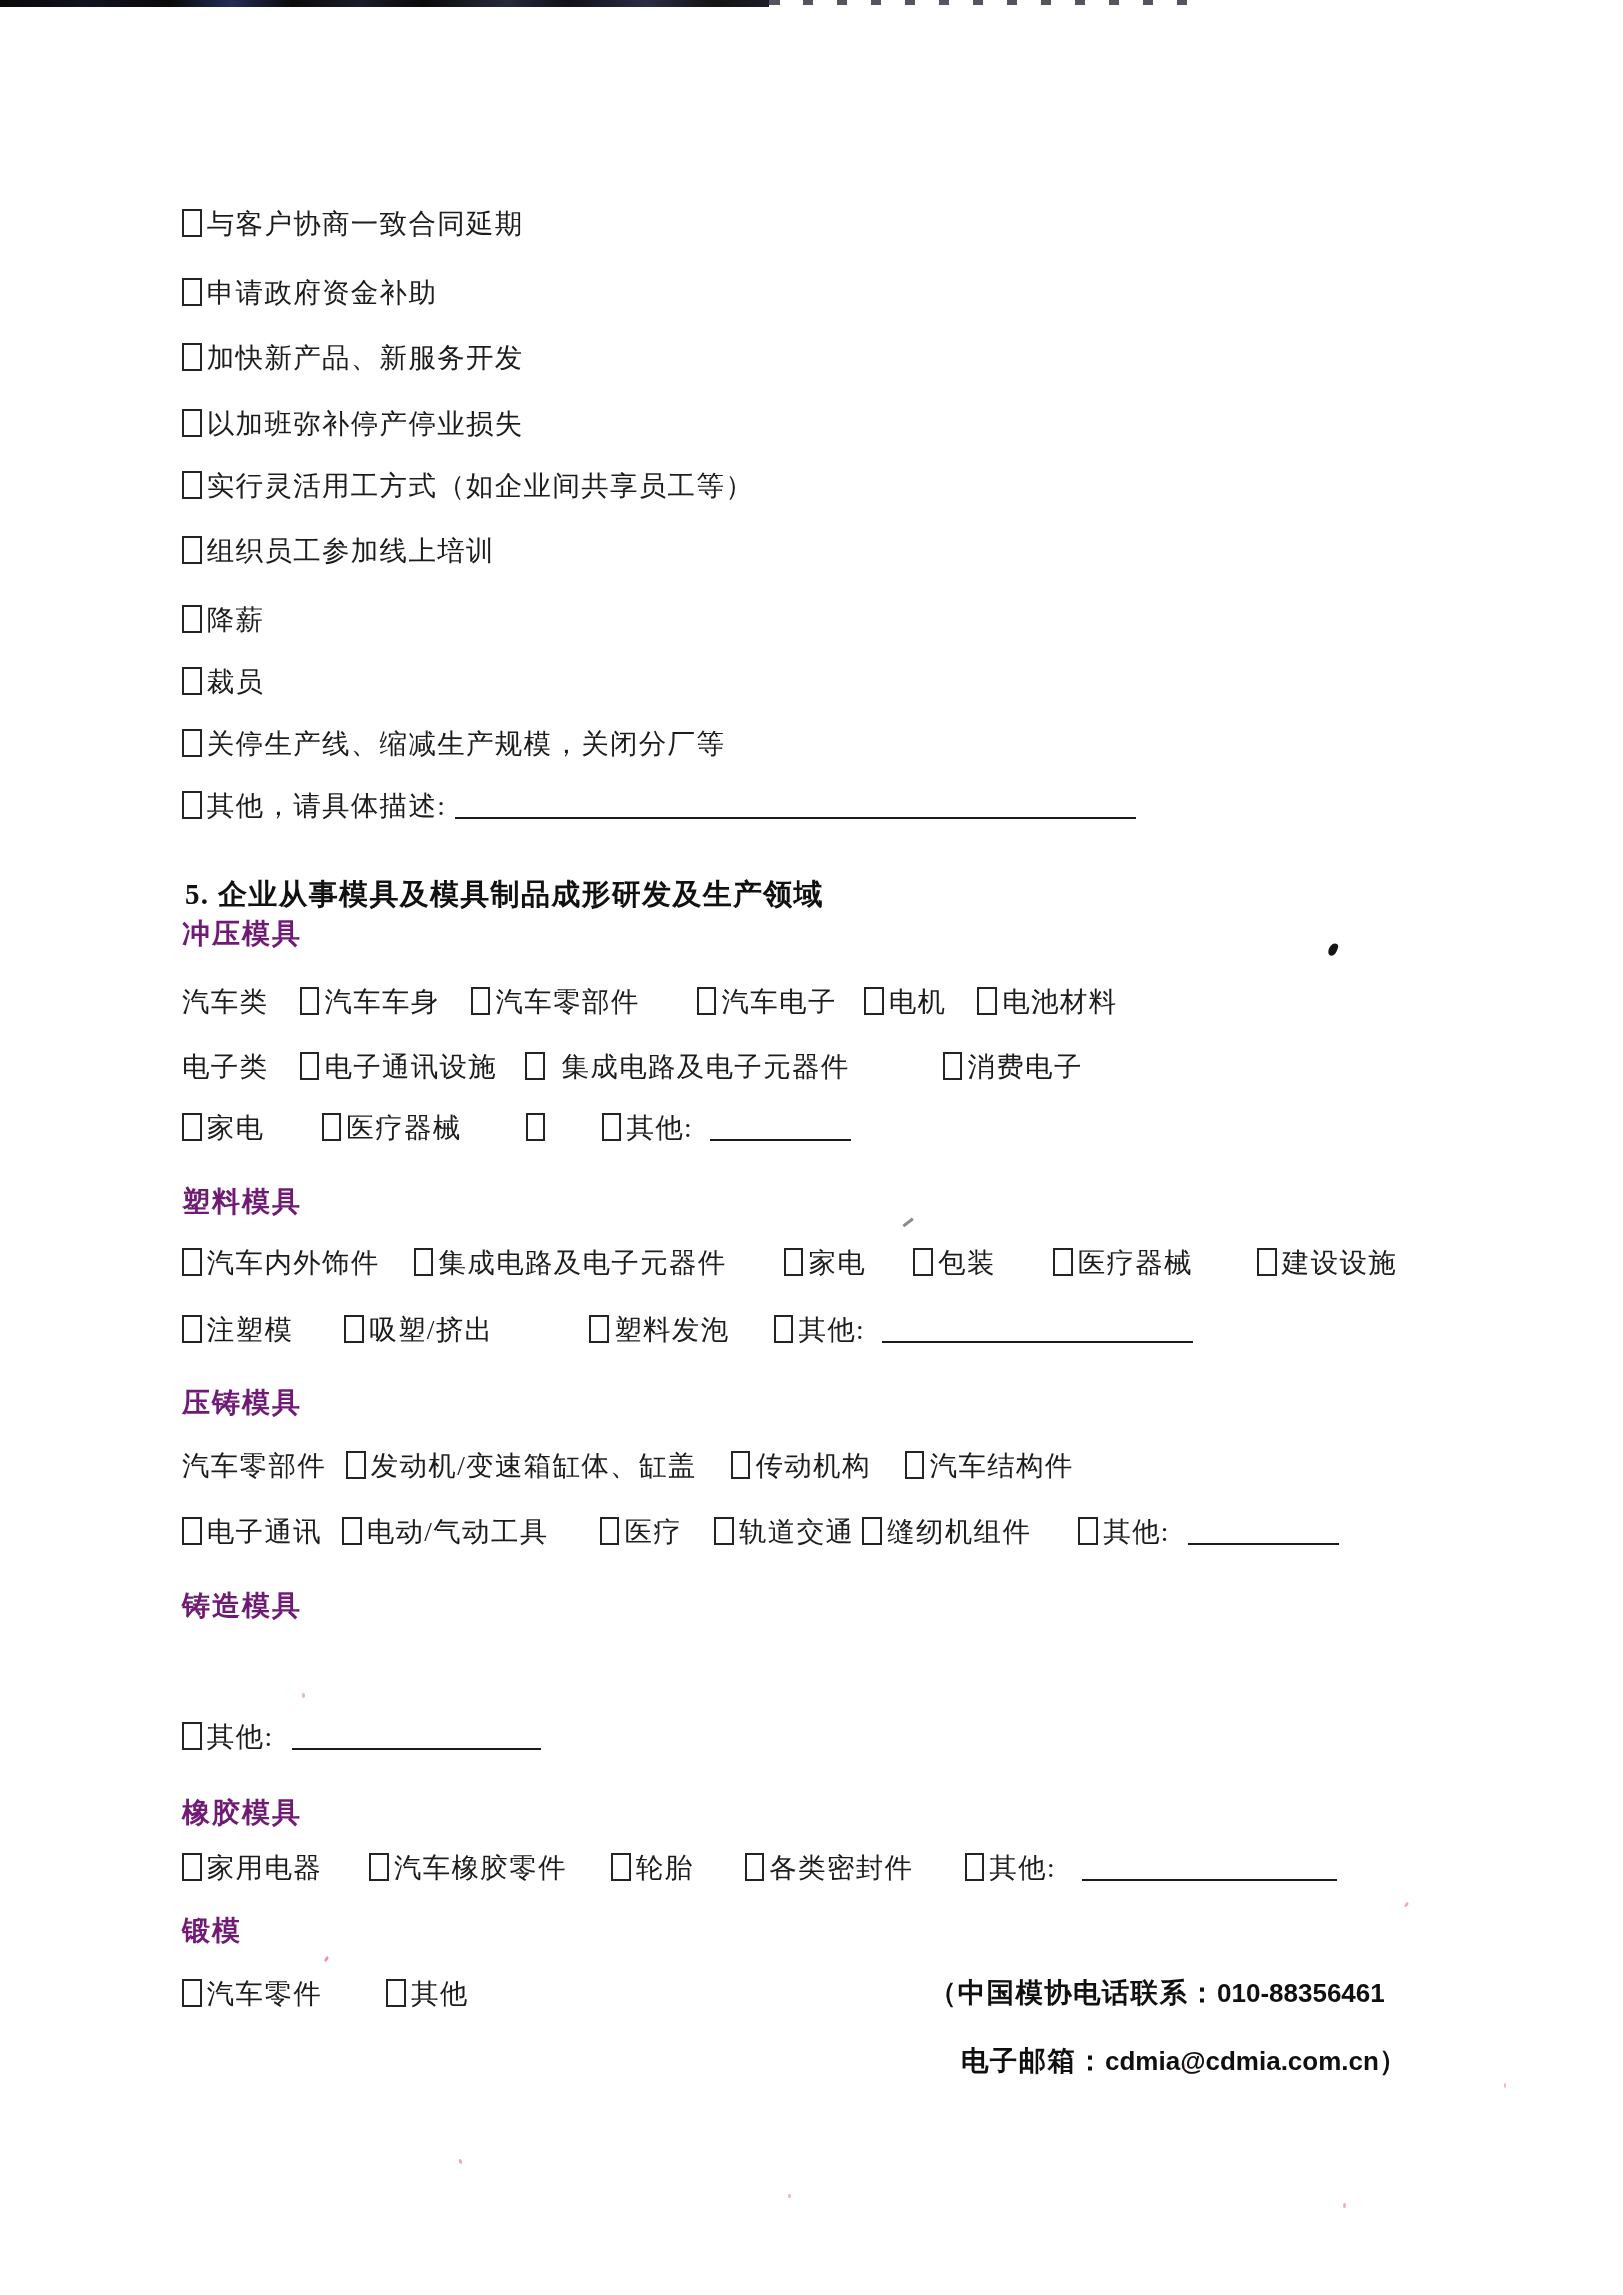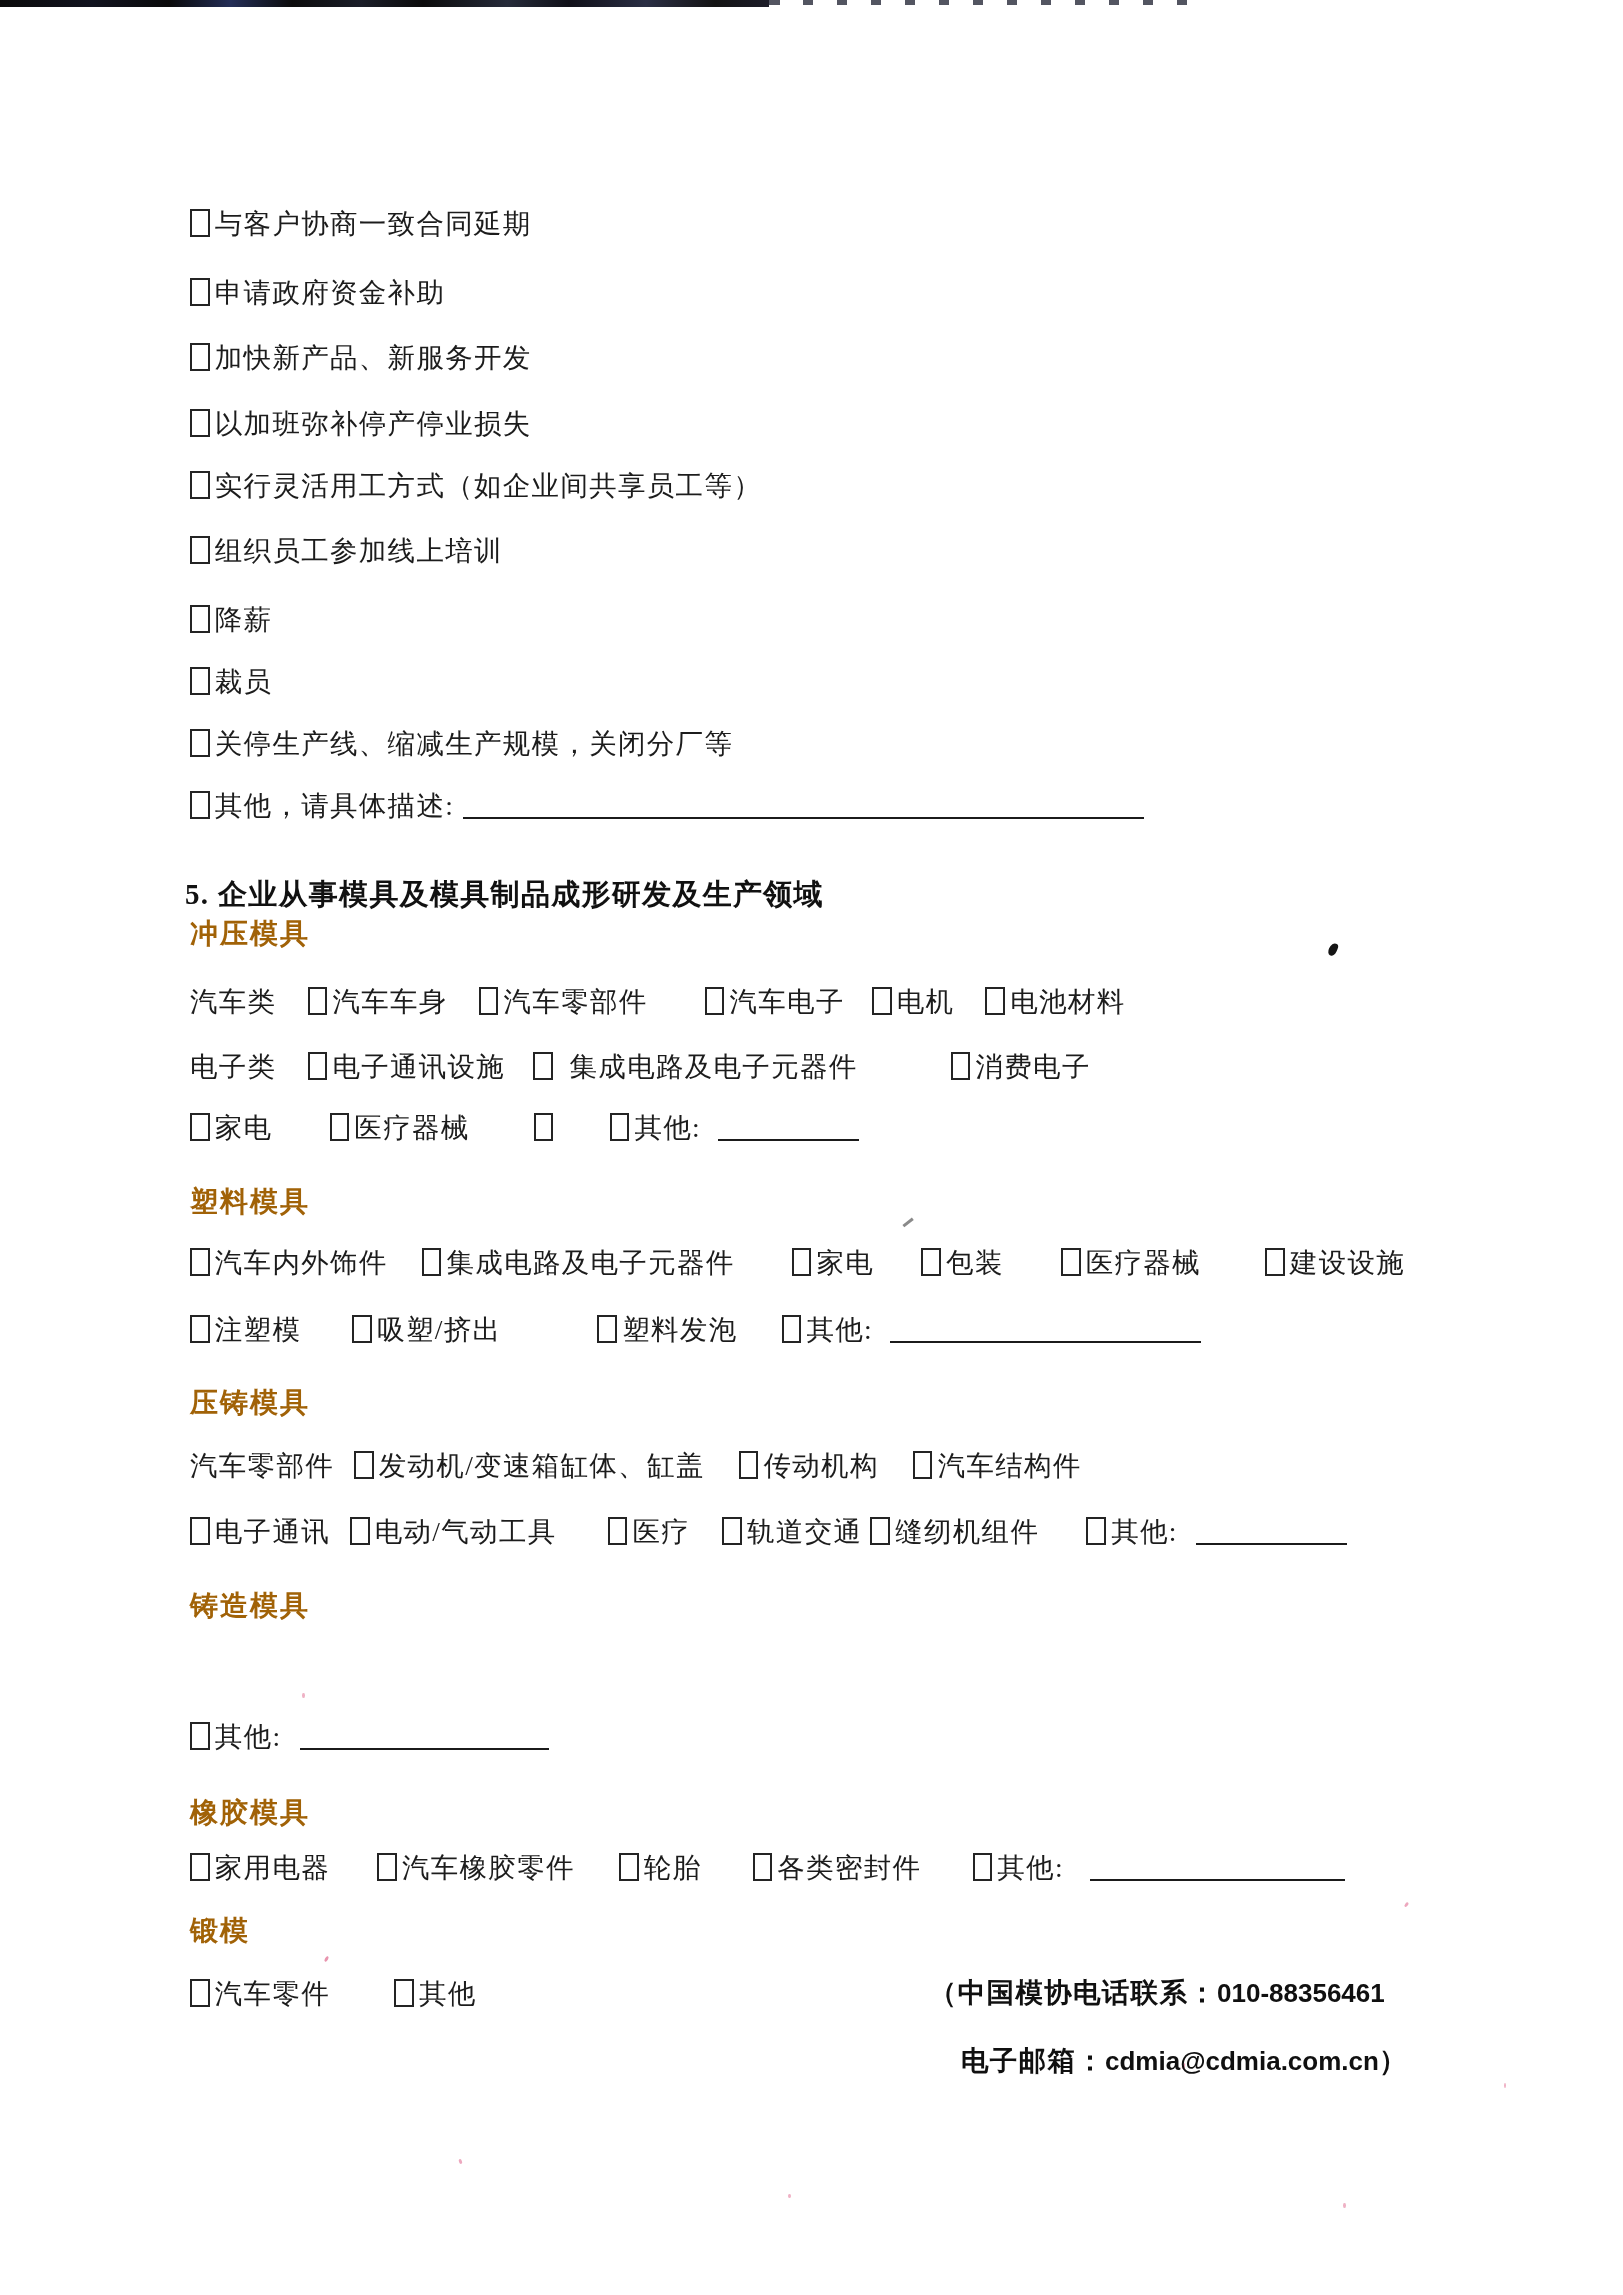--- a/index.html
+++ b/index.html
@@ -5,24 +5,24 @@
   html,body{margin:0;padding:0;background:#ffffff;}
   .page{
     position:relative;
     width:1623px;height:2295px;
     background:#ffffff;
     font-family:"Liberation Serif", serif;
     color:#1c1c1c;
     overflow:hidden;
   }
   .line{
-    position:absolute;left:190px;height:41px;line-height:41px;
+    position:absolute;left:182px;height:41px;line-height:41px;
     font-size:27.5px;letter-spacing:1.3px;white-space:nowrap;color:#1c1c1c;
   }
-  .h{font-weight:bold;font-size:28px;letter-spacing:2px;color:#a16207;}
+  .h{font-weight:bold;font-size:28px;letter-spacing:2px;color:#701a75;}
   .s5h{font-weight:bold;font-size:29px;letter-spacing:1.3px;color:#111;}
   .cb{
     display:inline-block;box-sizing:border-box;
     width:19.6px;height:27.5px;border:2px solid #242424;background:#fff;
     vertical-align:-3.9px;margin-right:5.2px;
   }
   .opt{display:inline-block;}
   .pfx{display:inline-block;}
   .ul{display:inline-block;height:19.6px;border-bottom:2.6px solid #1b1b1b;vertical-align:-3.9px;}
   .contact{

